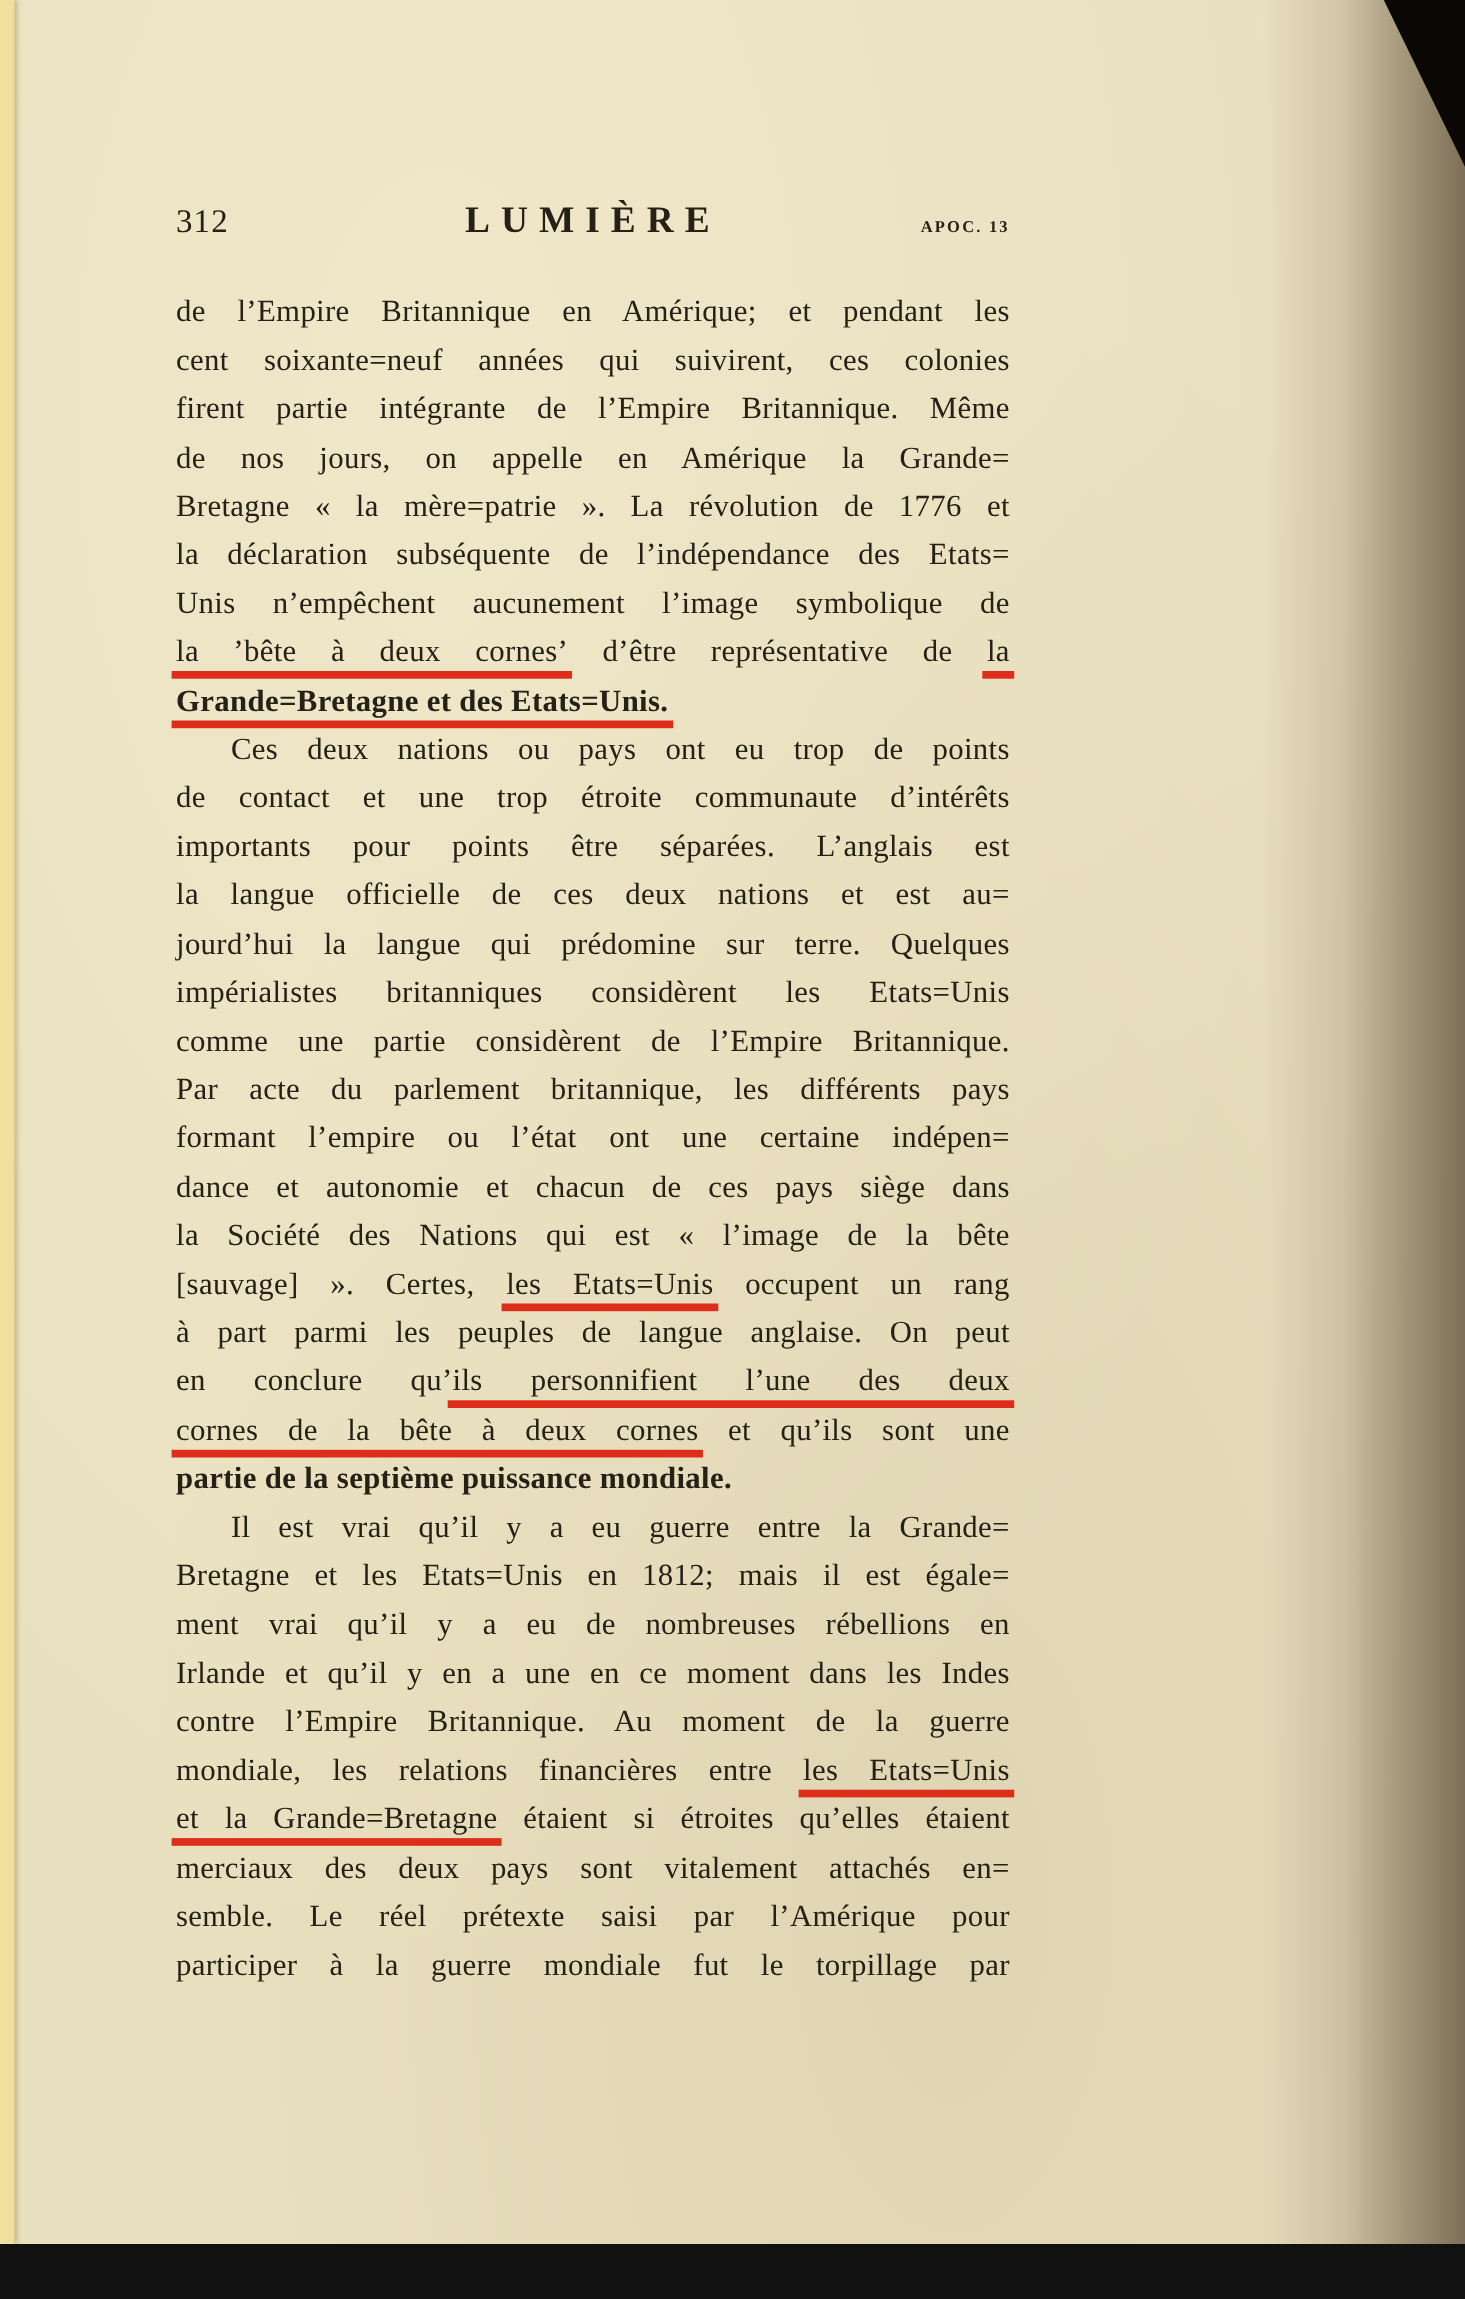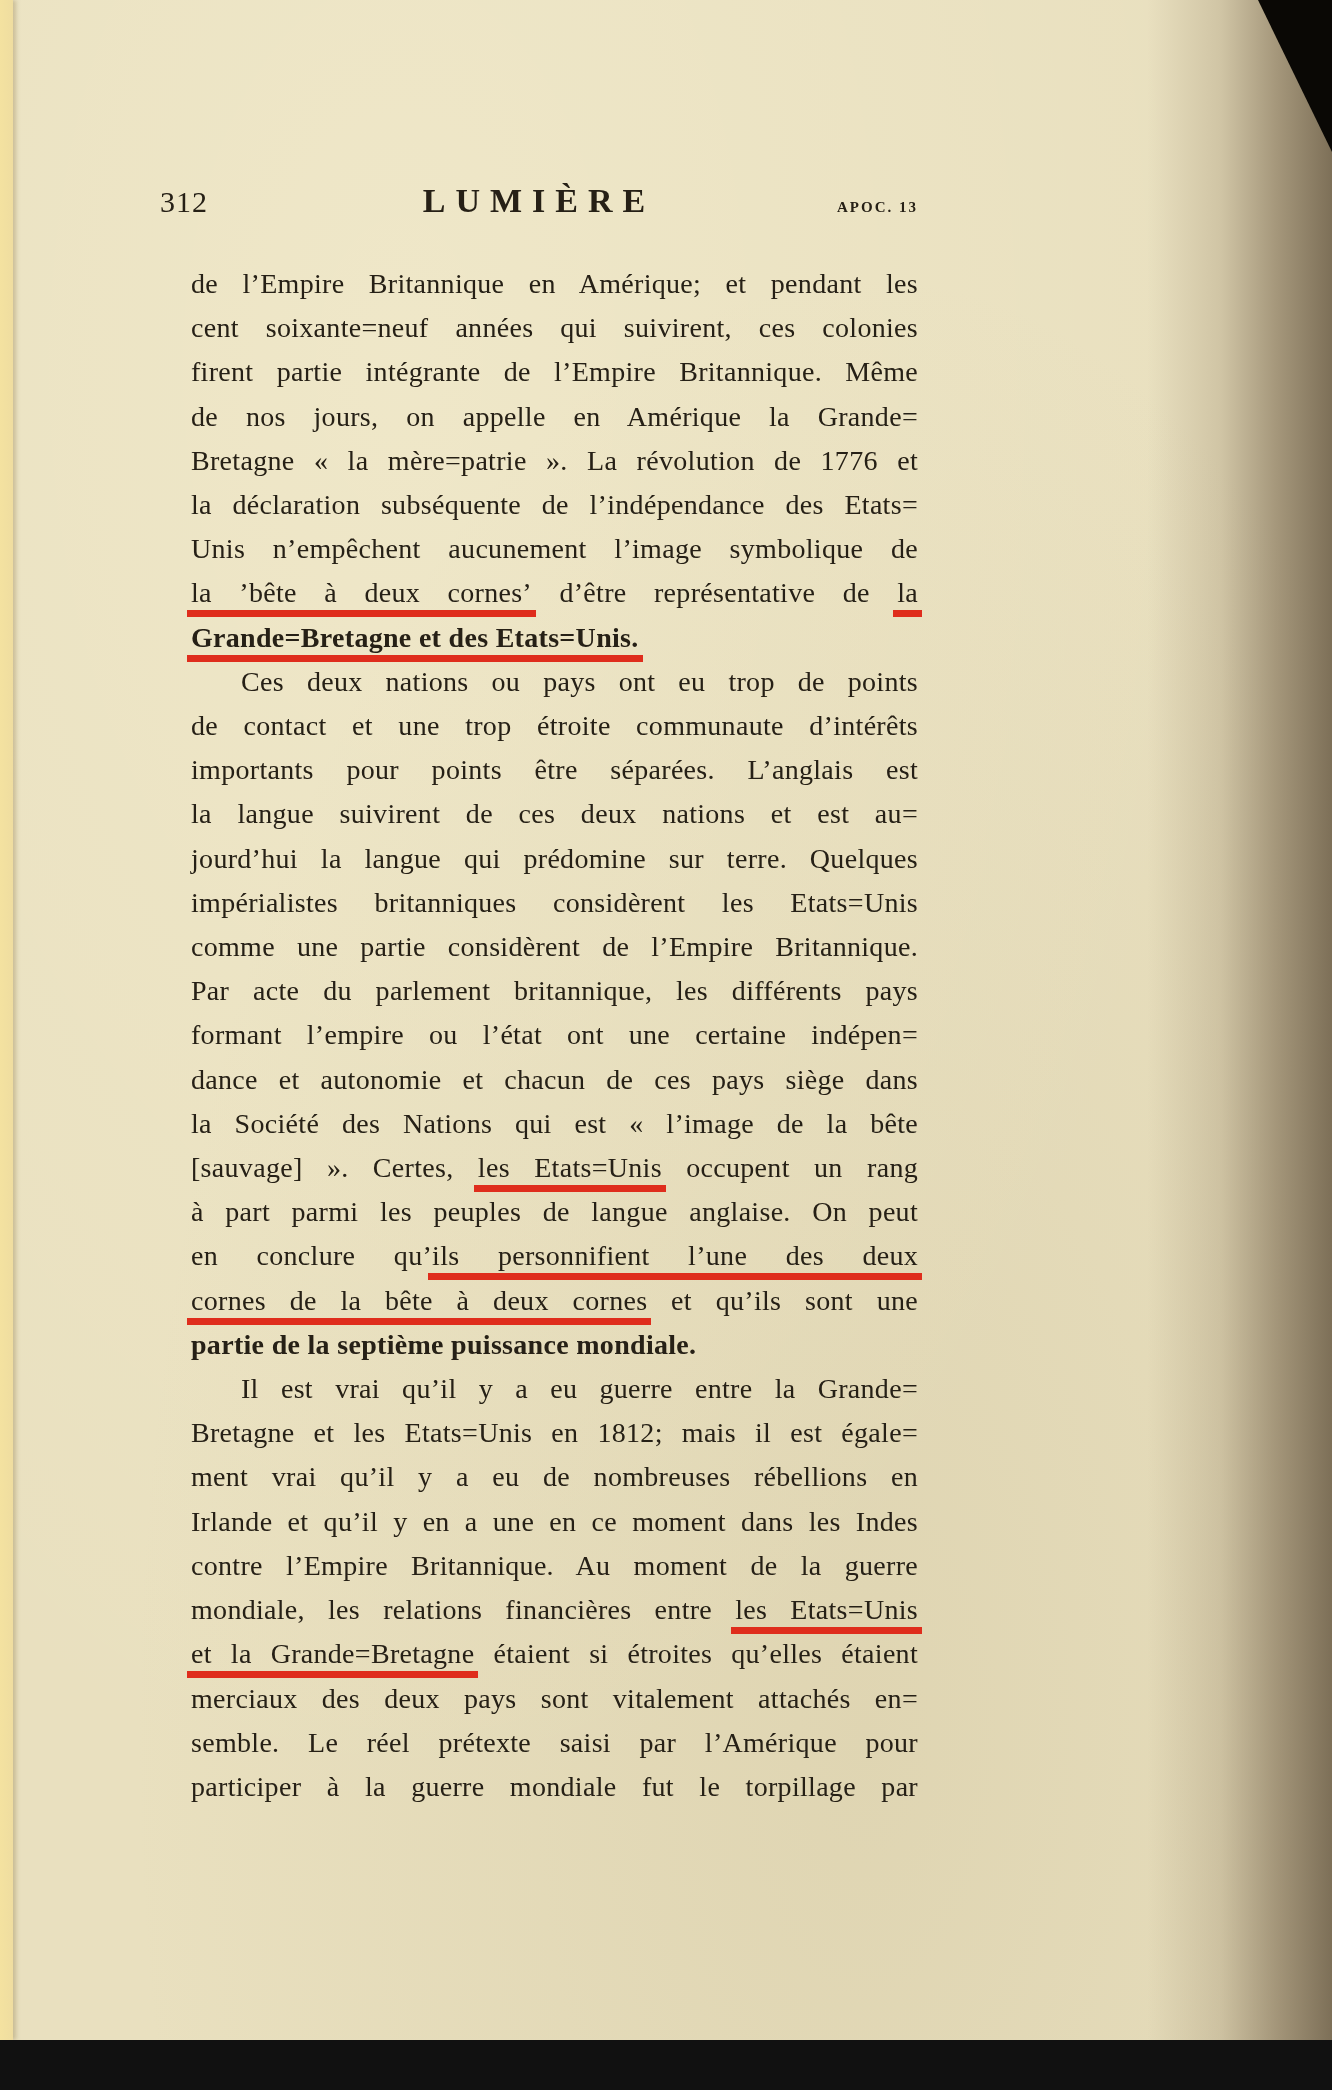--- a/index.html
+++ b/index.html
@@ -41,21 +41,20 @@
   .ref{justify-self:end;font-size:15px;font-weight:bold;letter-spacing:2px;}
   .body-text{
     position:absolute;left:160px;top:262px;width:758px;
     font-size:28px;letter-spacing:0.3px;
   }
   .line{
     line-height:44.2px;
     text-align:justify;
     text-align-last:justify;
     white-space:normal;
-    margin-left:31px;
   }
   .line.para-end{text-align-last:left;font-weight:bold;}
   .line.indent{text-indent:50px;}
   .red-ul{
     border-bottom:7px solid var(--underline,#df2d1c);
     padding:0 4px 2px 4px;margin:0 -4px;
   }
 </style>
 </head>
 <body>
@@ -75,21 +74,21 @@
       <div class="line"><span>firent partie intégrante de l’Empire Britannique. Même</span></div>
       <div class="line"><span>de nos jours, on appelle en Amérique la Grande=</span></div>
       <div class="line"><span>Bretagne « la mère=patrie ». La révolution de 1776 et</span></div>
       <div class="line"><span>la déclaration subséquente de l’indépendance des Etats=</span></div>
       <div class="line"><span>Unis n’empêchent aucunement l’image symbolique de</span></div>
       <div class="line"><span class="red-ul">la ’bête à deux cornes’</span><span> d’être représentative de </span><span class="red-ul">la</span></div>
       <div class="line para-end"><span class="red-ul">Grande=Bretagne et des Etats=Unis.</span></div>
       <div class="line indent"><span>Ces deux nations ou pays ont eu trop de points</span></div>
       <div class="line"><span>de contact et une trop étroite communaute d’intérêts</span></div>
       <div class="line"><span>importants pour points être séparées. L’anglais est</span></div>
-      <div class="line"><span>la langue suivirent de ces deux nations et est au=</span></div>
+      <div class="line"><span>la langue officielle de ces deux nations et est au=</span></div>
       <div class="line"><span>jourd’hui la langue qui prédomine sur terre. Quelques</span></div>
       <div class="line"><span>impérialistes britanniques considèrent les Etats=Unis</span></div>
       <div class="line"><span>comme une partie considèrent de l’Empire Britannique.</span></div>
       <div class="line"><span>Par acte du parlement britannique, les différents pays</span></div>
       <div class="line"><span>formant l’empire ou l’état ont une certaine indépen=</span></div>
       <div class="line"><span>dance et autonomie et chacun de ces pays siège dans</span></div>
       <div class="line"><span>la Société des Nations qui est « l’image de la bête</span></div>
       <div class="line"><span>[sauvage] ». Certes, </span><span class="red-ul">les Etats=Unis</span><span> occupent un rang</span></div>
       <div class="line"><span>à part parmi les peuples de langue anglaise. On peut</span></div>
       <div class="line"><span>en conclure qu’</span><span class="red-ul">ils personnifient l’une des deux</span></div>

